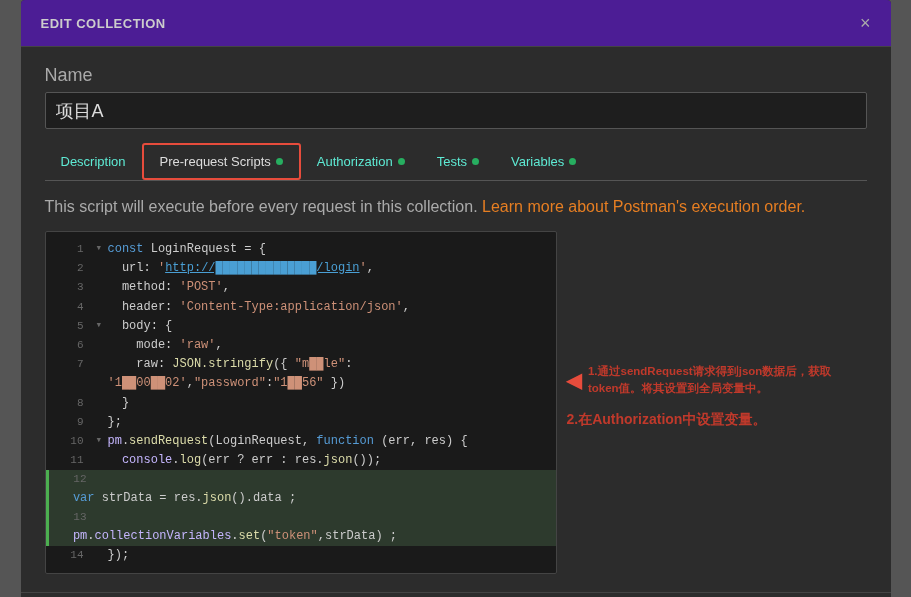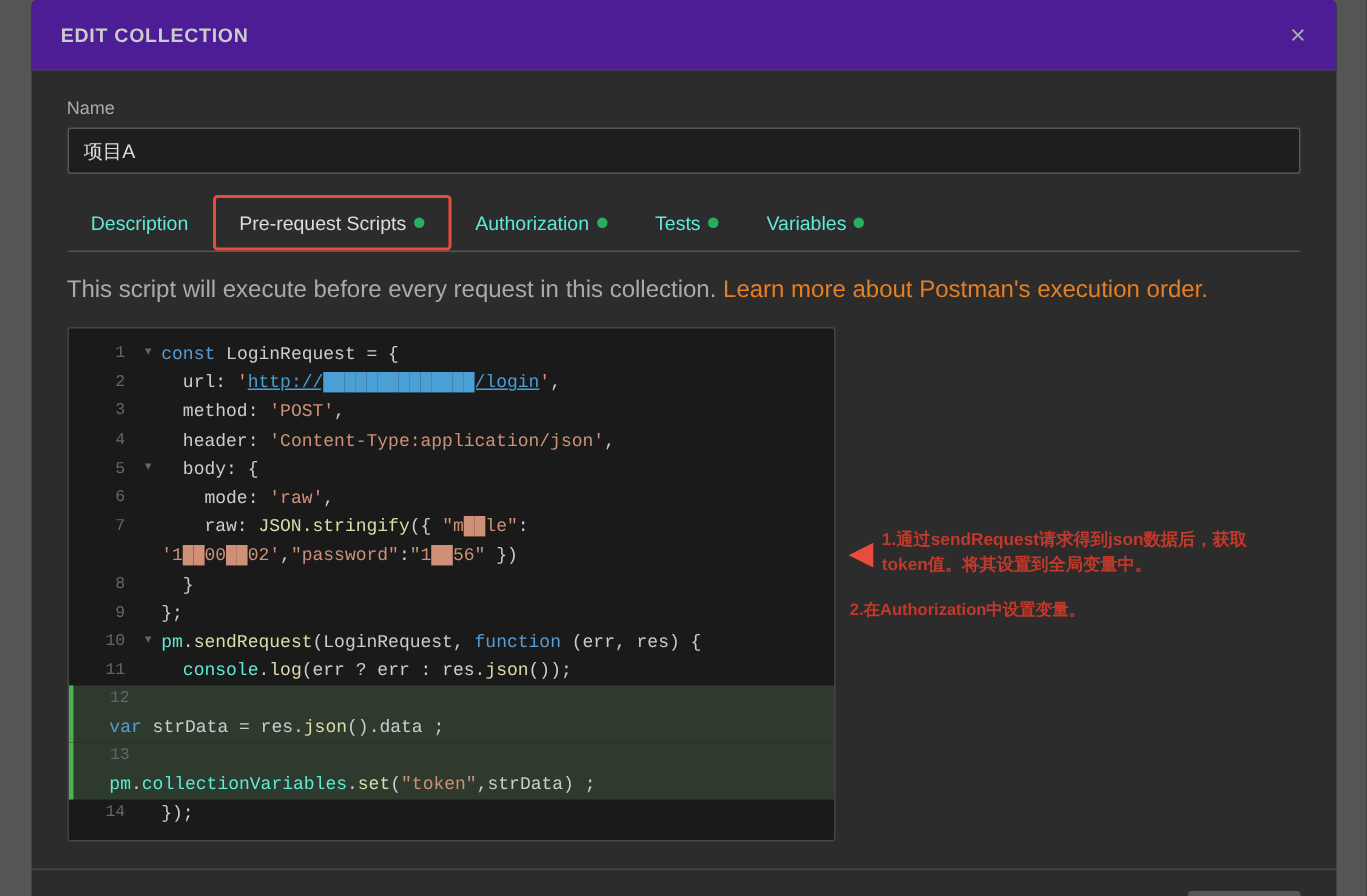--- a/index.html
+++ b/index.html
@@ -41,31 +41,31 @@
       font-size: 18px;
       cursor: pointer;
       background: none;
       border: none;
       line-height: 1;
     }
     .modal-body {
       padding: 18px 24px;
     }
     .field-label {
-      font-size: 12px;
+      font-size: 18px;
       color: #aaa;
       margin-bottom: 6px;
     }
     .name-input {
       background: #1e1e1e;
       border: 1px solid #555;
       color: #ddd;
       width: 100%;
       padding: 7px 10px;
-      font-size: 13px;
+      font-size: 18px;
       border-radius: 2px;
       margin-bottom: 14px;
     }
     .tabs {
       display: flex;
       border-bottom: 1px solid #555;
       margin-bottom: 14px;
     }
     .tab {
       padding: 9px 16px;
@@ -134,21 +134,21 @@
       font-size: 11px;
     }
     .code-content {
       flex: 1;
       color: #ccc;
     }
     .kw { color: #569cd6; }
     .str { color: #ce9178; }
     .str-url { color: #4a9fd4; text-decoration: underline; }
     .fn { color: #dcdcaa; }
-    .prop { color: #5eead4; }
+    .prop { color: #c4b5fd; }
     .highlight-line {
       background: #2d3a2d;
       border-left: 3px solid #4caf50;
       flex-direction: column;
     }
     .code-area-wrapper {
       position: relative;
       display: flex;
     }
     .code-main {
@@ -328,21 +328,21 @@
           <span class="code-content">});</span>
         </div>
       </div>
 
       <div class="annotations-side">
         <div class="ann-row">
           <span class="ann-arrow">◀</span>
           <span style="color:#c0392b; font-weight:bold; font-size:11.5px;">1.通过sendRequest请求得到json数据后，获取token值。将其设置到全局变量中。</span>
         </div>
         <div class="ann-row">
-          <span style="color:#c0392b; font-weight:bold; font-size:11px;">2.在Authorization中设置变量。</span>
+          <span style="color:#c0392b; font-weight:bold; font-size:14px;">2.在Authorization中设置变量。</span>
         </div>
       </div>
     </div>
   </div>
 
   <div class="modal-footer">
     <button class="btn btn-cancel">Cance</button>
     <div class="watermark">雨滴测试</div>
   </div>
 </div>

